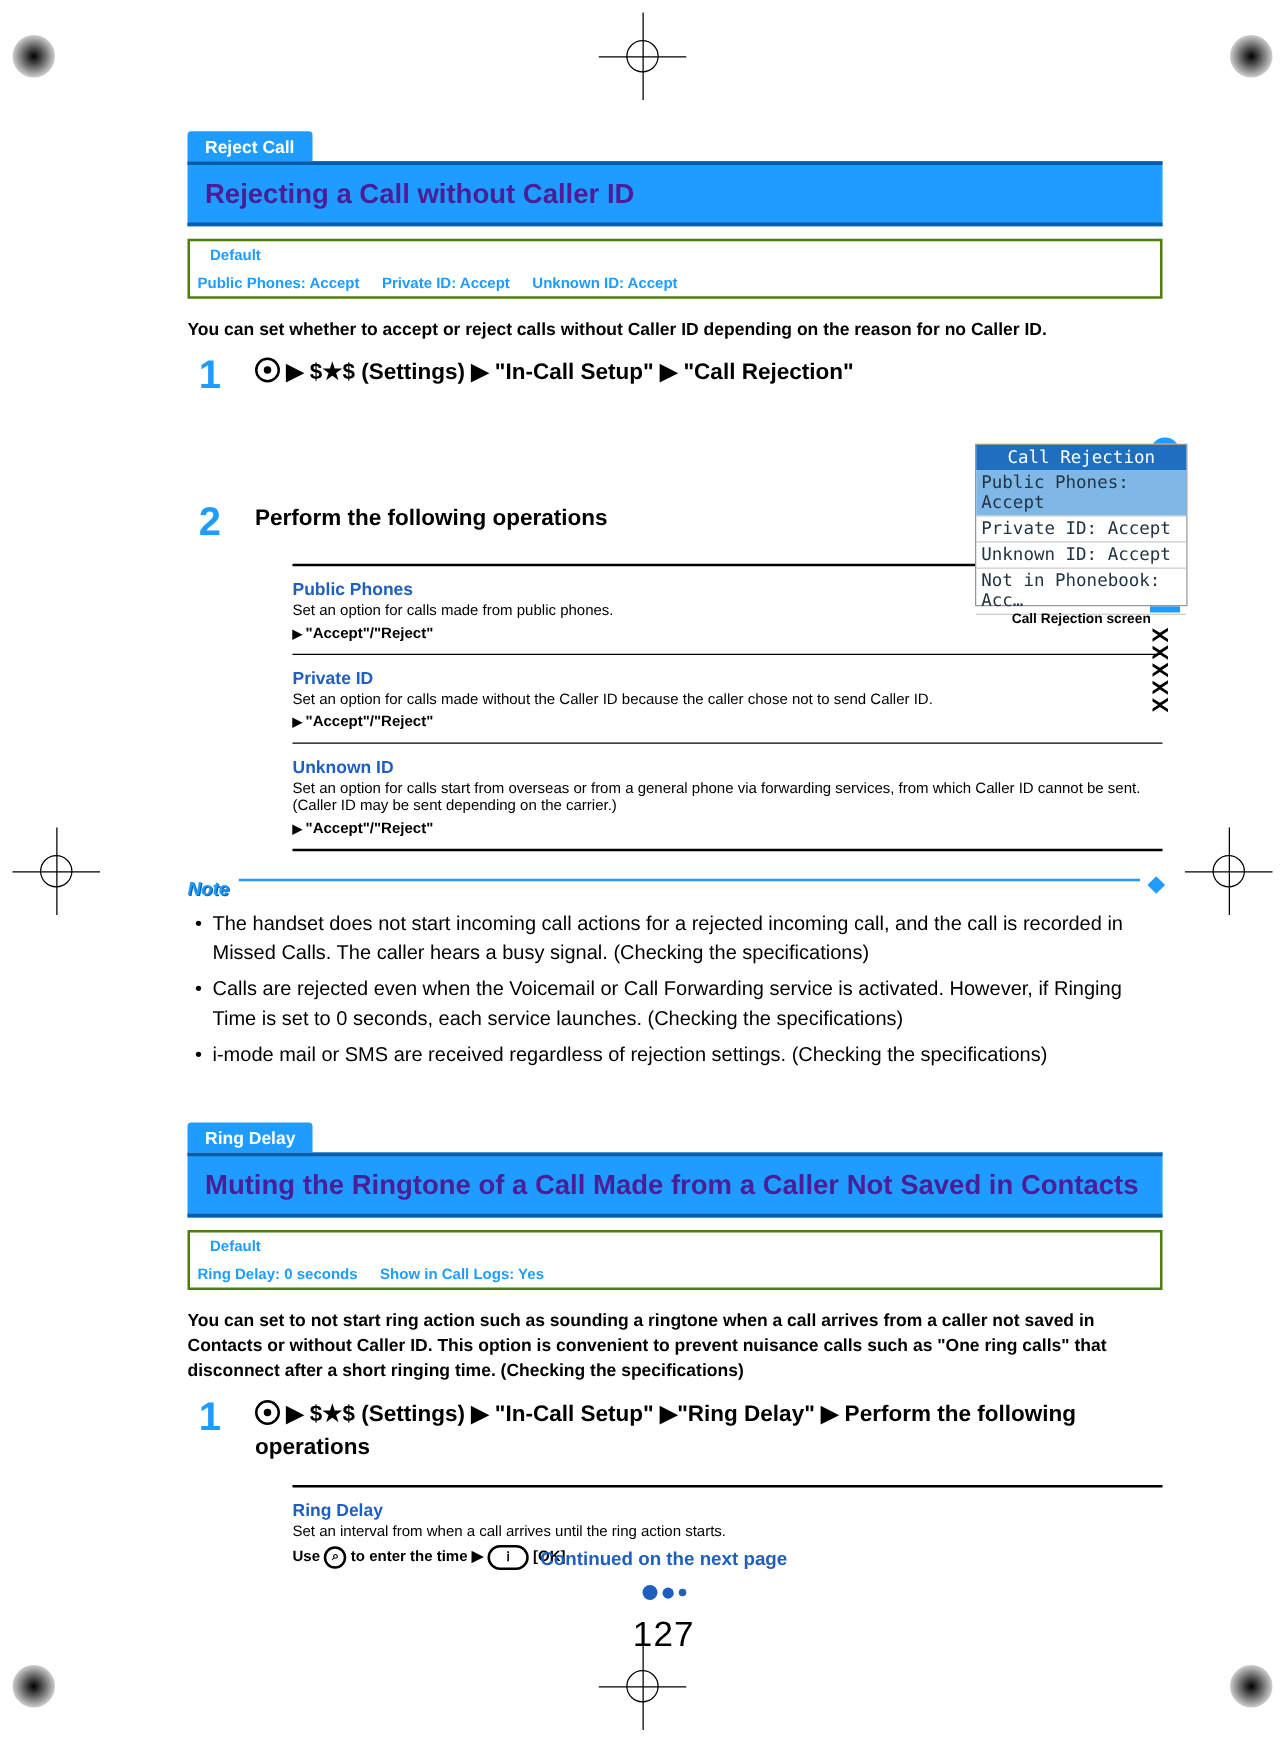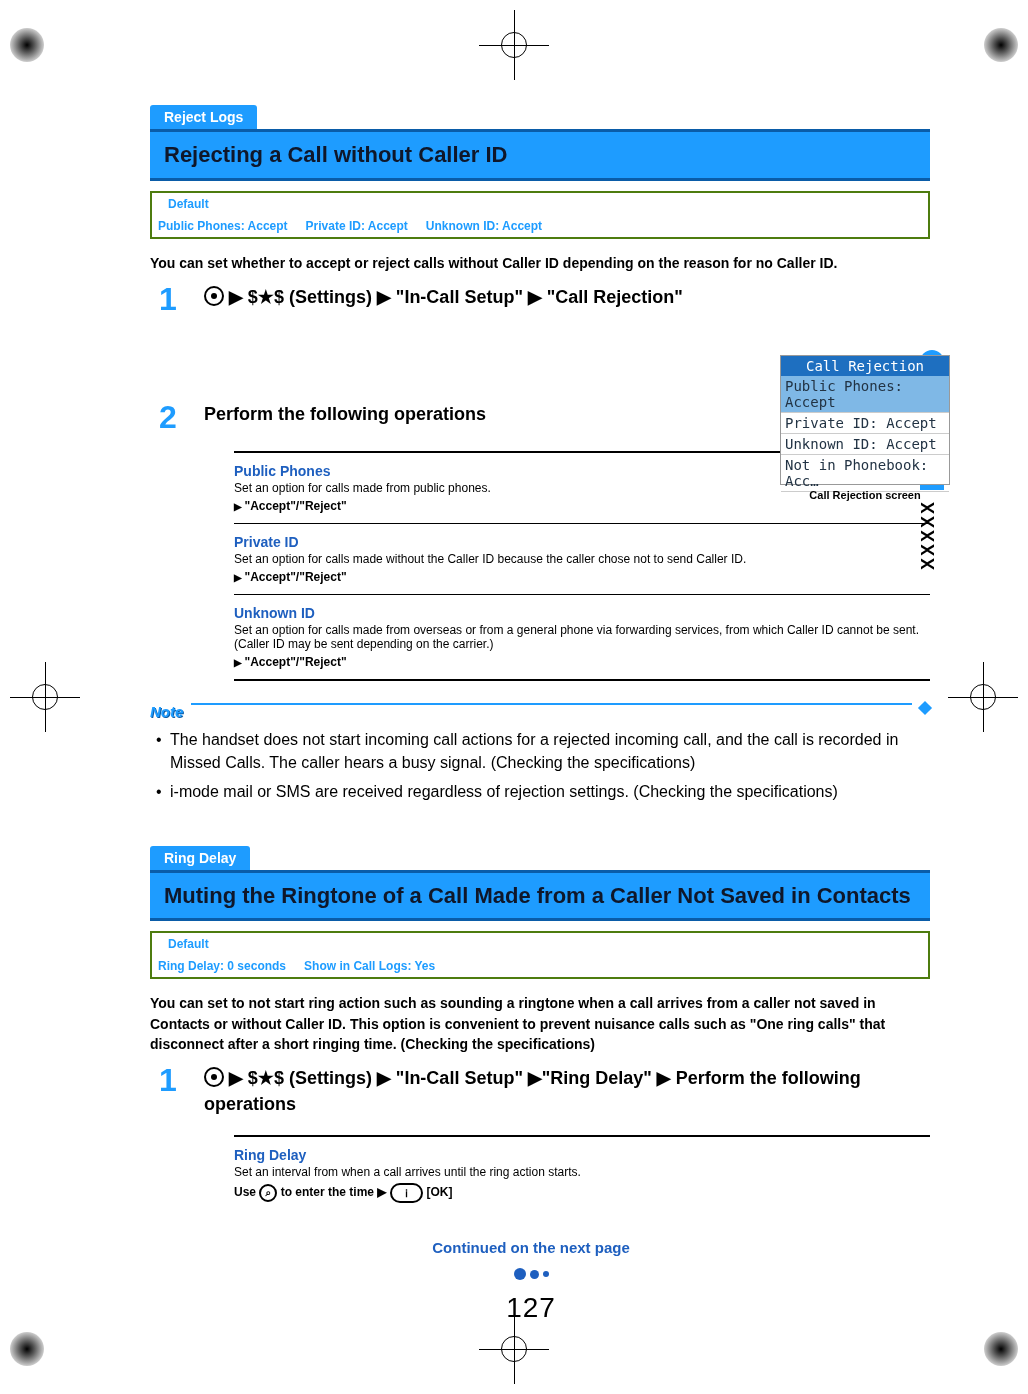--- a/index.html
+++ b/index.html
@@ -73,21 +73,21 @@
 
   
   .section-tag {
     display:inline-block;
     background:#1e9cff; color:#fff;
     font-weight:bold; font-size:14px;
     padding:4px 14px;
     border-radius: 3px 3px 0 0;
   }
   .section-title-bar {
-    background:#1e9cff; color:#0f172a;
+    background:#1e9cff; color:#4c1d95;
     border-top: 3px solid #0a5ca8;
     border-bottom: 3px solid #0a5ca8;
     padding:8px 14px;
     font-size:22px; font-weight:bold;
     line-height:1.35;
   }
 
   .default-row {
     border:2px solid #4d7c0f;
     margin-top:10px;
@@ -246,21 +246,21 @@
       <span>Security Settings</span>
     </div>
 </div>
 <div class="side-tab2">
   <span>XXXXX</span>
 </div>
 
 <div class="page">
 
   <div style="position:relative;">
-    <span class="section-tag">Reject Logs</span>
+    <span class="section-tag">Reject Call</span>
     <div class="section-title-bar">Rejecting a Call without Caller ID</div>
 
     <div class="default-row">
       <div class="label">Default</div>
       <div class="values">
         <span>Public Phones:  Accept</span>
         <span>Private ID:  Accept</span>
         <span>Unknown ID:  Accept</span>
       </div>
     </div>
@@ -296,33 +296,34 @@
       <hr class="thick">
       <div class="op-title">Public Phones</div>
       <div class="op-desc">Set an option for calls made from public phones.</div>
       <div class="op-val">"Accept"/"Reject"</div>
       <hr class="thin">
       <div class="op-title">Private ID</div>
       <div class="op-desc">Set an option for calls made without the Caller ID because the caller chose not to send Caller ID.</div>
       <div class="op-val">"Accept"/"Reject"</div>
       <hr class="thin">
       <div class="op-title">Unknown ID</div>
-      <div class="op-desc">Set an option for calls made from overseas or from a general phone via forwarding services, from which Caller ID cannot be sent. (Caller ID may be sent depending on the carrier.)</div>
+      <div class="op-desc">Set an option for calls start from overseas or from a general phone via forwarding services, from which Caller ID cannot be sent. (Caller ID may be sent depending on the carrier.)</div>
       <div class="op-val">"Accept"/"Reject"</div>
       <hr class="thick">
     </div>
 
     <div class="note-block">
       <div class="note-heading">
         <span class="word">Note</span>
         <span class="line"></span>
         <span class="diamond"></span>
       </div>
       <ul class="note-list">
         <li>The handset does not start incoming call actions for a rejected incoming call, and the call is recorded in Missed Calls. The caller hears a busy signal. (Checking the specifications)</li>
+        <li>Calls are rejected even when the Voicemail or Call Forwarding service is activated. However, if Ringing Time is set to 0 seconds, each service launches. (Checking the specifications)</li>
         <li>i-mode mail or SMS are received regardless of rejection settings. (Checking the specifications)</li>
       </ul>
     </div>
   </div>
 
   <div class="section-spacer"></div>
 
   <div>
     <span class="section-tag">Ring Delay</span>
     <div class="section-title-bar">Muting the Ringtone of a Call Made from a Caller Not Saved in Contacts</div>

